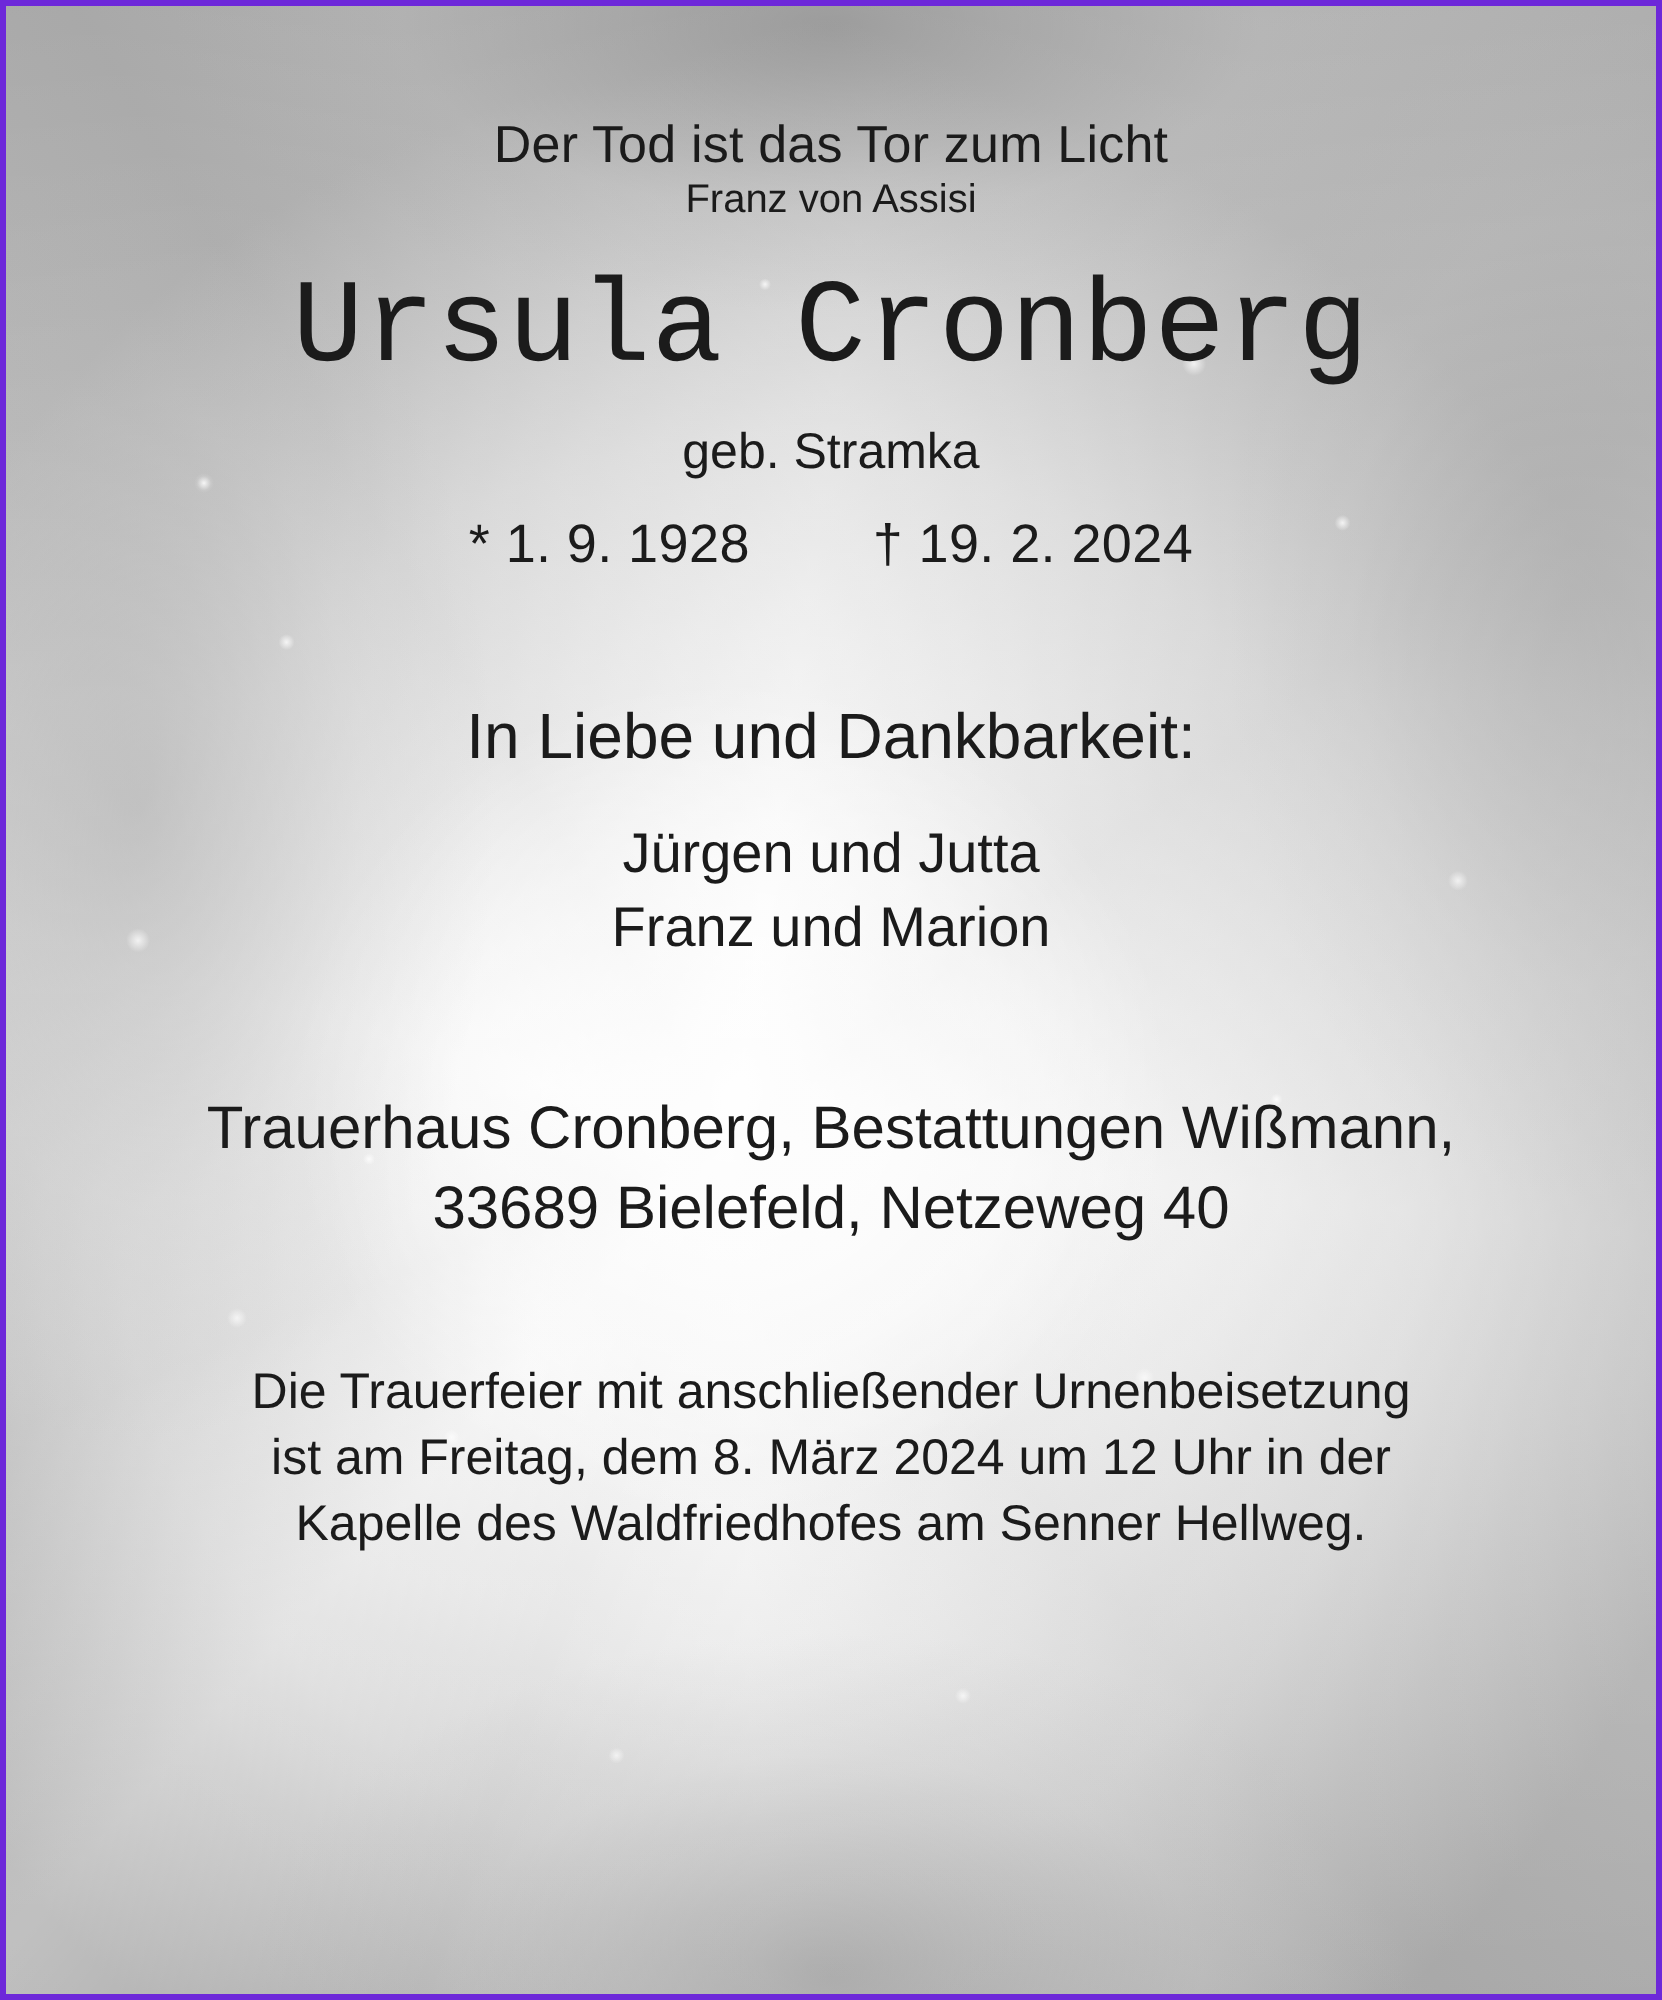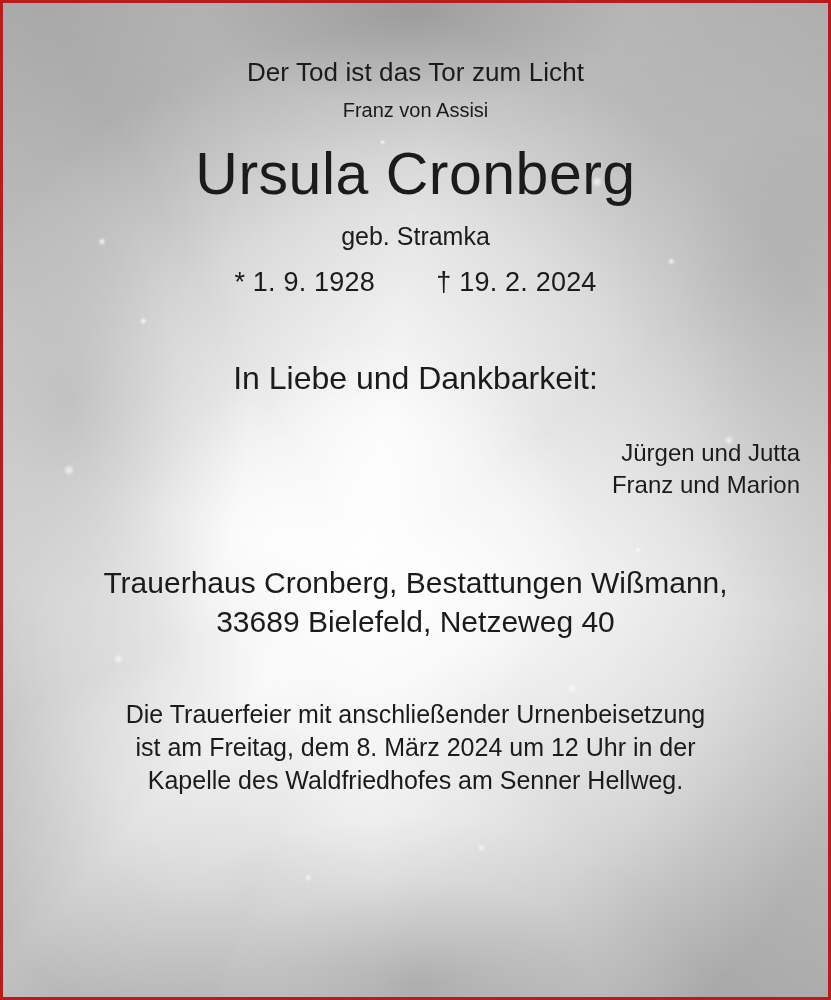--- a/index.html
+++ b/index.html
@@ -9,21 +9,21 @@
   }
   body {
     font-family: "Liberation Sans", sans-serif;
   }
   .obituary {
     position: relative;
     width: 831px;
     height: 1000px;
     overflow: hidden;
     box-sizing: border-box;
-    border: 3px solid #b91c1c;
+    border: 3px solid #6d28d9;
     background: #e5e5e5;
   }
 
   
   .bg-layer {
     position: absolute;
     inset: 0;
     z-index: 0;
   }
   .bg-base {
@@ -91,55 +91,54 @@
   }
   .line {
     line-height: 1.32;
   }
   .quote {
     font-size: 26px;
     letter-spacing: 0.1px;
   }
   .quote-author {
     font-size: 20px;
-    margin-top: 10px;
   }
   .intro {
     font-size: 25px;
     margin-top: 56px;
   }
   .name {
     font-size: 59px;
     font-weight: 400;
     letter-spacing: 0.5px;
     margin-top: 22px;
     line-height: 1.05;
+    font-family: Liberation Mono, monospace;
   }
   .born-name {
     font-size: 25px;
     margin-top: 16px;
   }
   .dates {
     font-size: 27px;
     margin-top: 16px;
     letter-spacing: 0.2px;
   }
   .dates .gap {
     display: inline-block;
     width: 46px;
   }
   .gratitude {
     font-size: 32px;
     margin-top: 62px;
   }
   .family {
-    font-size: 24px;
-    margin-top: 40px;
+    font-size: 28px;
+    margin-top: 22px;
     line-height: 1.45;
-    text-align: right;
   }
   .address {
     font-size: 30px;
     margin-top: 62px;
     line-height: 1.45;
   }
   .ceremony {
     font-size: 25px;
     margin-top: 56px;
     line-height: 1.45;

